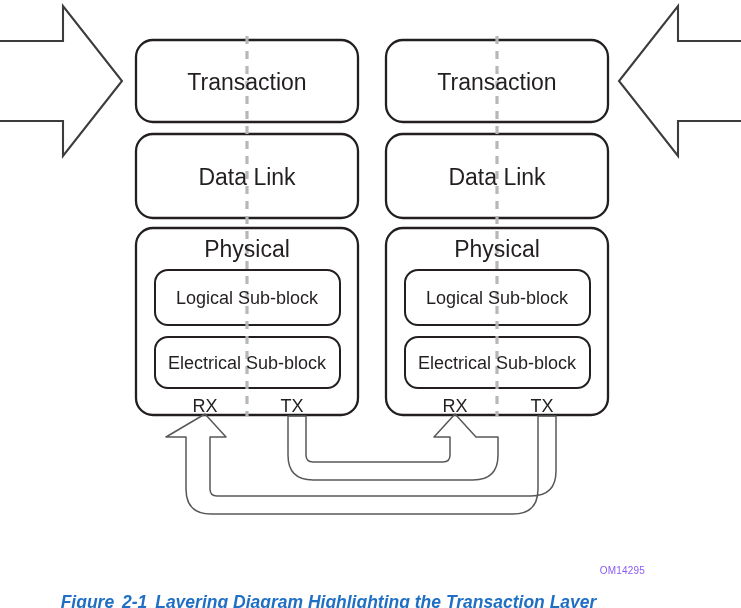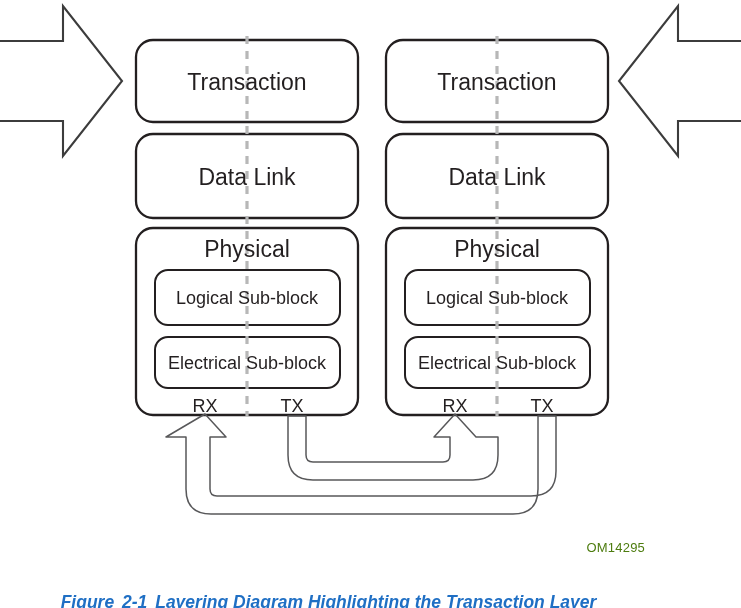--- a/index.html
+++ b/index.html
@@ -62,24 +62,24 @@
     stroke-width: 2.3;
   }
   .subboxfill {
     fill: #ffffff;
     stroke: #231f20;
     stroke-width: 2.0;
   }
   #om-code {
     position: absolute;
     right: 12px;
-    top: 540px;
-    font-size: 13px;
+    top: 565px;
+    font-size: 10px;
     letter-spacing: 0.2px;
-    color: #4d7c0f;
+    color: #8b5cf6;
     font-family: "Liberation Sans", sans-serif;
     white-space: nowrap;
   }
   #figure-caption {
     position: absolute;
     left: 0;
     right: 0;
     top: 592px;
     text-align: center;
     font-family: "Liberation Sans", sans-serif;

